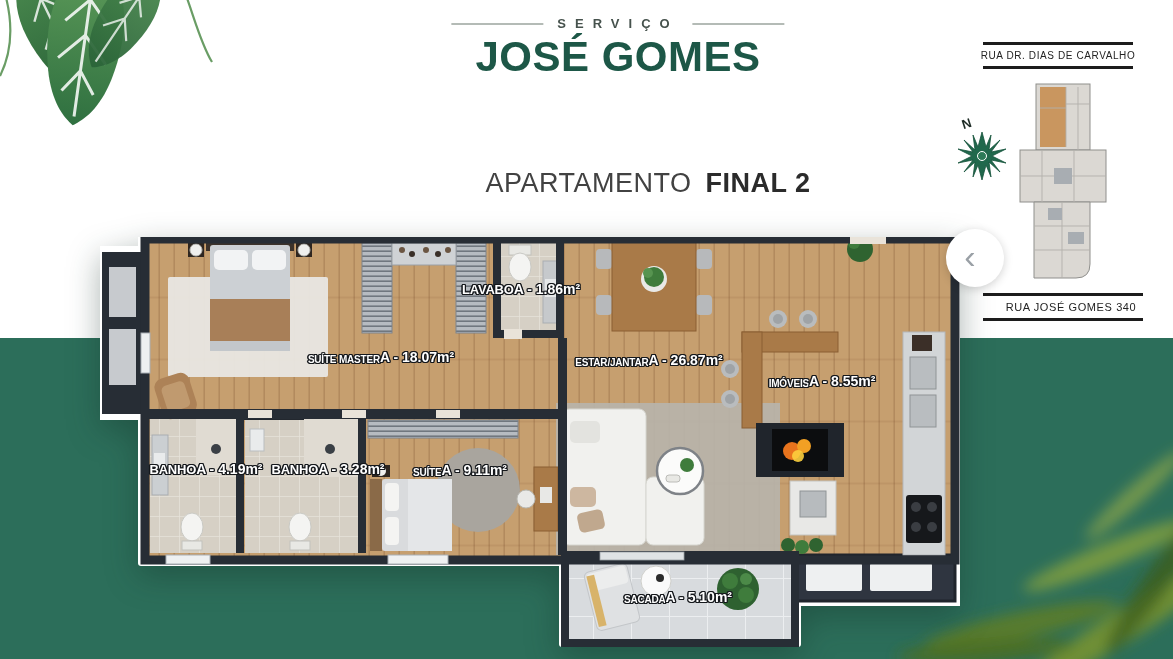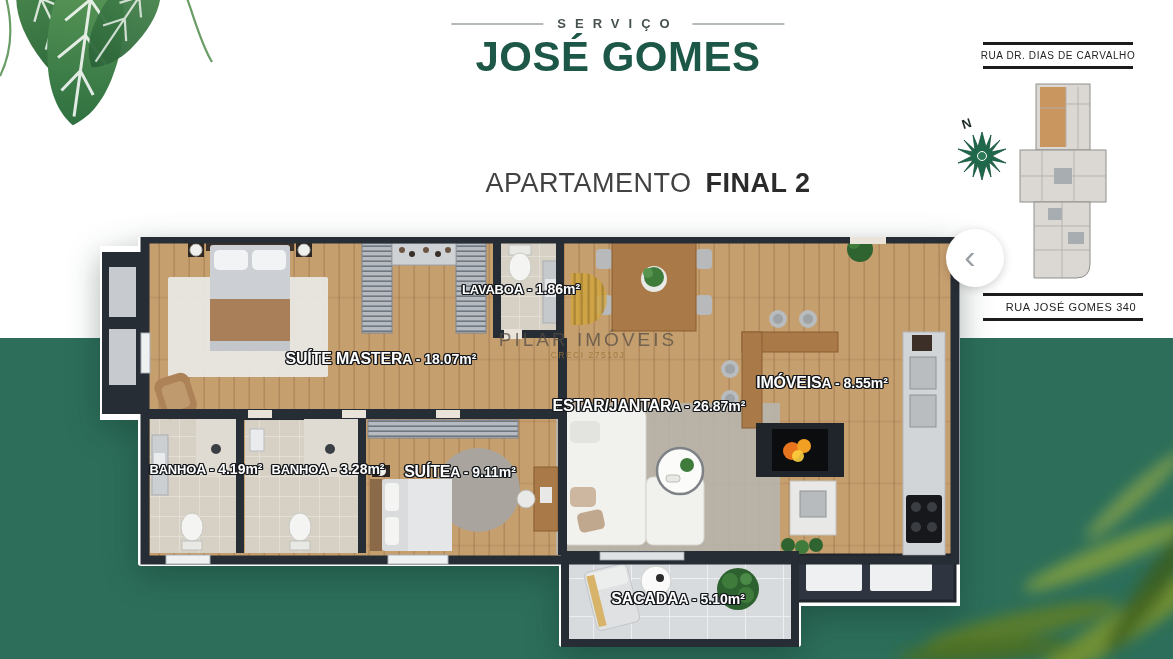--- a/index.html
+++ b/index.html
@@ -40,30 +40,30 @@
   .compass{position:absolute;left:950px;top:116px;width:60px;height:72px;z-index:3;}
   .compass .n{position:absolute;left:12px;top:0;font-size:13px;font-weight:700;color:#1d2b25;
               transform:rotate(-18deg);}
   .compass svg{position:absolute;left:6px;top:14px;}
 
   
   .plan{position:absolute;left:100px;top:237px;width:860px;height:412px;z-index:2;}
   .plan>svg{position:absolute;left:0;top:0;filter:drop-shadow(0 10px 16px rgba(15,40,32,.35));}
   .room-label{position:absolute;transform:translateX(-50%);display:flex;flex-direction:row;
               align-items:flex-end;line-height:1.12;white-space:nowrap;z-index:5;}
-  .room-label .rn{font-weight:700;font-size:16px;color:#fff;letter-spacing:-.2px;
+  .room-label .rn{font-weight:700;font-size:10px;color:#fff;letter-spacing:-.2px;
      text-shadow:-1.4px 0 0 #15181c,1.4px 0 0 #15181c,0 -1.4px 0 #15181c,0 1.4px 0 #15181c,
                  -1px -1px 0 #15181c,1px -1px 0 #15181c,-1px 1px 0 #15181c,1px 1px 0 #15181c;}
   .room-label .ra{font-weight:700;font-size:14px;color:#fff;
      text-shadow:-1.2px 0 0 #15181c,1.2px 0 0 #15181c,0 -1.2px 0 #15181c,0 1.2px 0 #15181c,
                  -1px -1px 0 #15181c,1px -1px 0 #15181c,-1px 1px 0 #15181c,1px 1px 0 #15181c;}
   .room-label.small .rn{font-size:13px;}
   .rl-0{left:281px;top:113px;}
   .rl-1{left:421px;top:45px;}
-  .rl-2{left:549px;top:116px;margin-top:44px;}
+  .rl-2{left:549px;top:116px;}
   .rl-3{left:722px;top:137px;}
   .rl-4{left:106px;top:225px;}
   .rl-5{left:228px;top:225px;}
   .rl-6{left:360px;top:226px;}
   .rl-7{left:578px;top:353px;}
 
   .watermark{position:absolute;left:488px;top:36px;transform:translateX(-50%);display:flex;
              flex-direction:column;align-items:center;z-index:4;}
   .watermark .wm1{margin-top:4px;font-size:19px;letter-spacing:3px;color:rgba(82,76,68,.72);}
   .watermark .wm2{font-size:8.5px;letter-spacing:1.5px;color:rgba(150,118,58,.85);margin-top:-1px;}
@@ -433,31 +433,18 @@
     </div>
     <div class="room-label rl-6">
       <span class="rn">SUÍTE</span>
       <span class="ra">A - 9.11m²</span>
     </div>
     <div class="room-label rl-7">
       <span class="rn">SACADA</span>
       <span class="ra">A - 5.10m²</span>
     </div>
 
-    <div class="watermark">
-      <svg width="38" height="52" viewBox="0 0 38 52" opacity="0.82">
-        <defs>
-          <pattern id="gold" width="7" height="52" patternUnits="userSpaceOnUse">
-            <rect width="7" height="52" fill="#d2a63e"></rect>
-            <rect x="4.6" width="2.4" height="52" fill="#a8812a"></rect>
-          </pattern>
-        </defs>
-        <path d="M2 0 h12 a24 26 0 0 1 0 52 h-12 z" fill="url(#gold)"></path>
-      </svg>
-      <div class="wm1">PILAR IMÓVEIS</div>
-      <div class="wm2">CRECI 27510J</div>
-    </div>
   </div>
 
   <button class="carousel-prev">
     <span>‹</span>
   </button>
 </div>
 
 </body></html>

